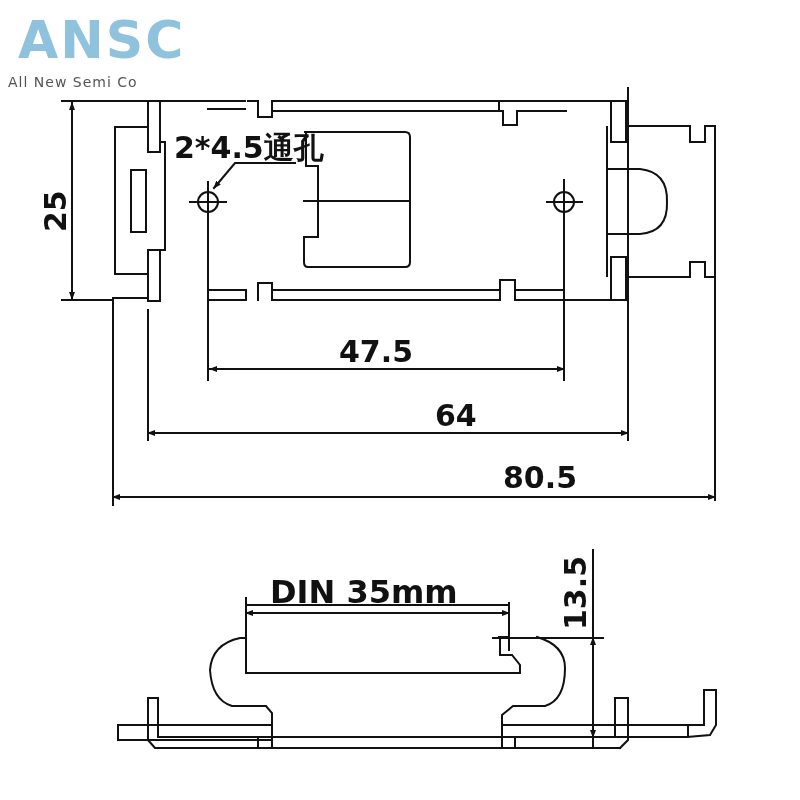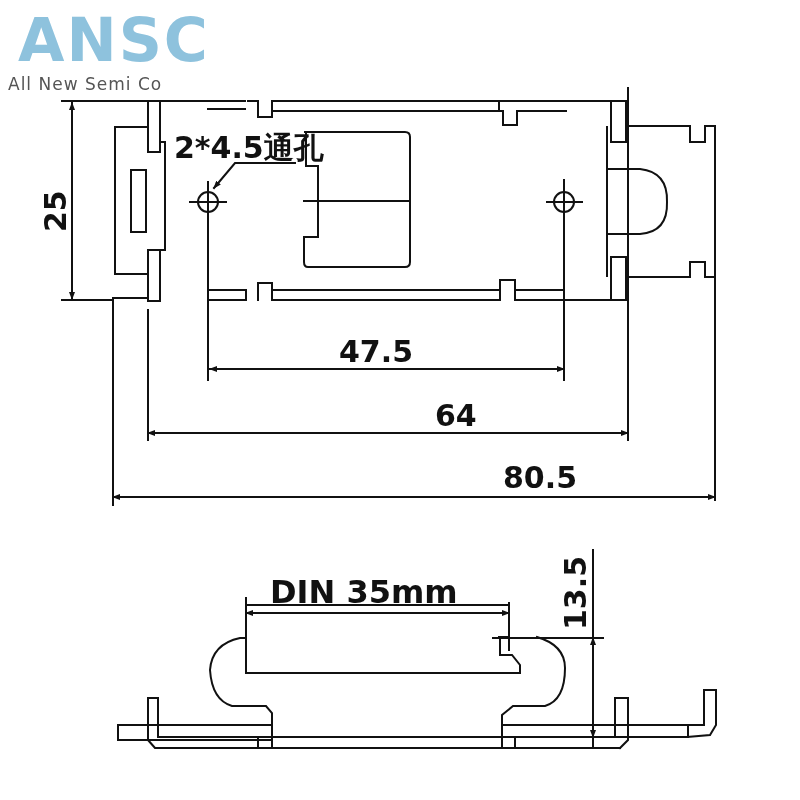--- a/index.html
+++ b/index.html
@@ -1,19 +1,19 @@
 <!DOCTYPE html>
 <html><head>
 <meta charset="utf-8">
 <style>
   html, body { margin: 0; padding: 0; background: #ffffff; }
   body { width: 800px; height: 800px; position: relative; overflow: hidden; font-family: "DejaVu Sans", sans-serif; }
   .logo { position: absolute; left: 14px; top: 8px; width: 200px; height: 90px; }
-  .logo-mark { position: absolute; left: 4px; top: 4px; font-family: "DejaVu Sans", sans-serif; font-weight: bold; font-size: 60px; letter-spacing: 2px; color: #8ec2dd; line-height: 56px; }
-  .logo-sub { position: absolute; left: -6px; top: 66px; font-family: "DejaVu Sans", sans-serif; font-size: 17px; color: #555555; letter-spacing: 1px; white-space: nowrap; }
+  .logo-mark { position: absolute; left: 4px; top: 4px; font-family: "DejaVu Sans", sans-serif; font-weight: bold; font-size: 52px; letter-spacing: 2px; color: #8ec2dd; line-height: 56px; }
+  .logo-sub { position: absolute; left: -6px; top: 66px; font-family: "DejaVu Sans", sans-serif; font-size: 14px; color: #555555; letter-spacing: 1px; white-space: nowrap; }
   svg.drawing { position: absolute; left: 0; top: 0; }
   .lbl { font-family: "DejaVu Sans", sans-serif; font-weight: bold; fill: #111111; }
 </style>
 </head>
 <body>
 
 <div class="logo">
   <div class="logo-mark">ANSC</div>
   <div class="logo-sub">All New Semi Co</div>
 </div>

